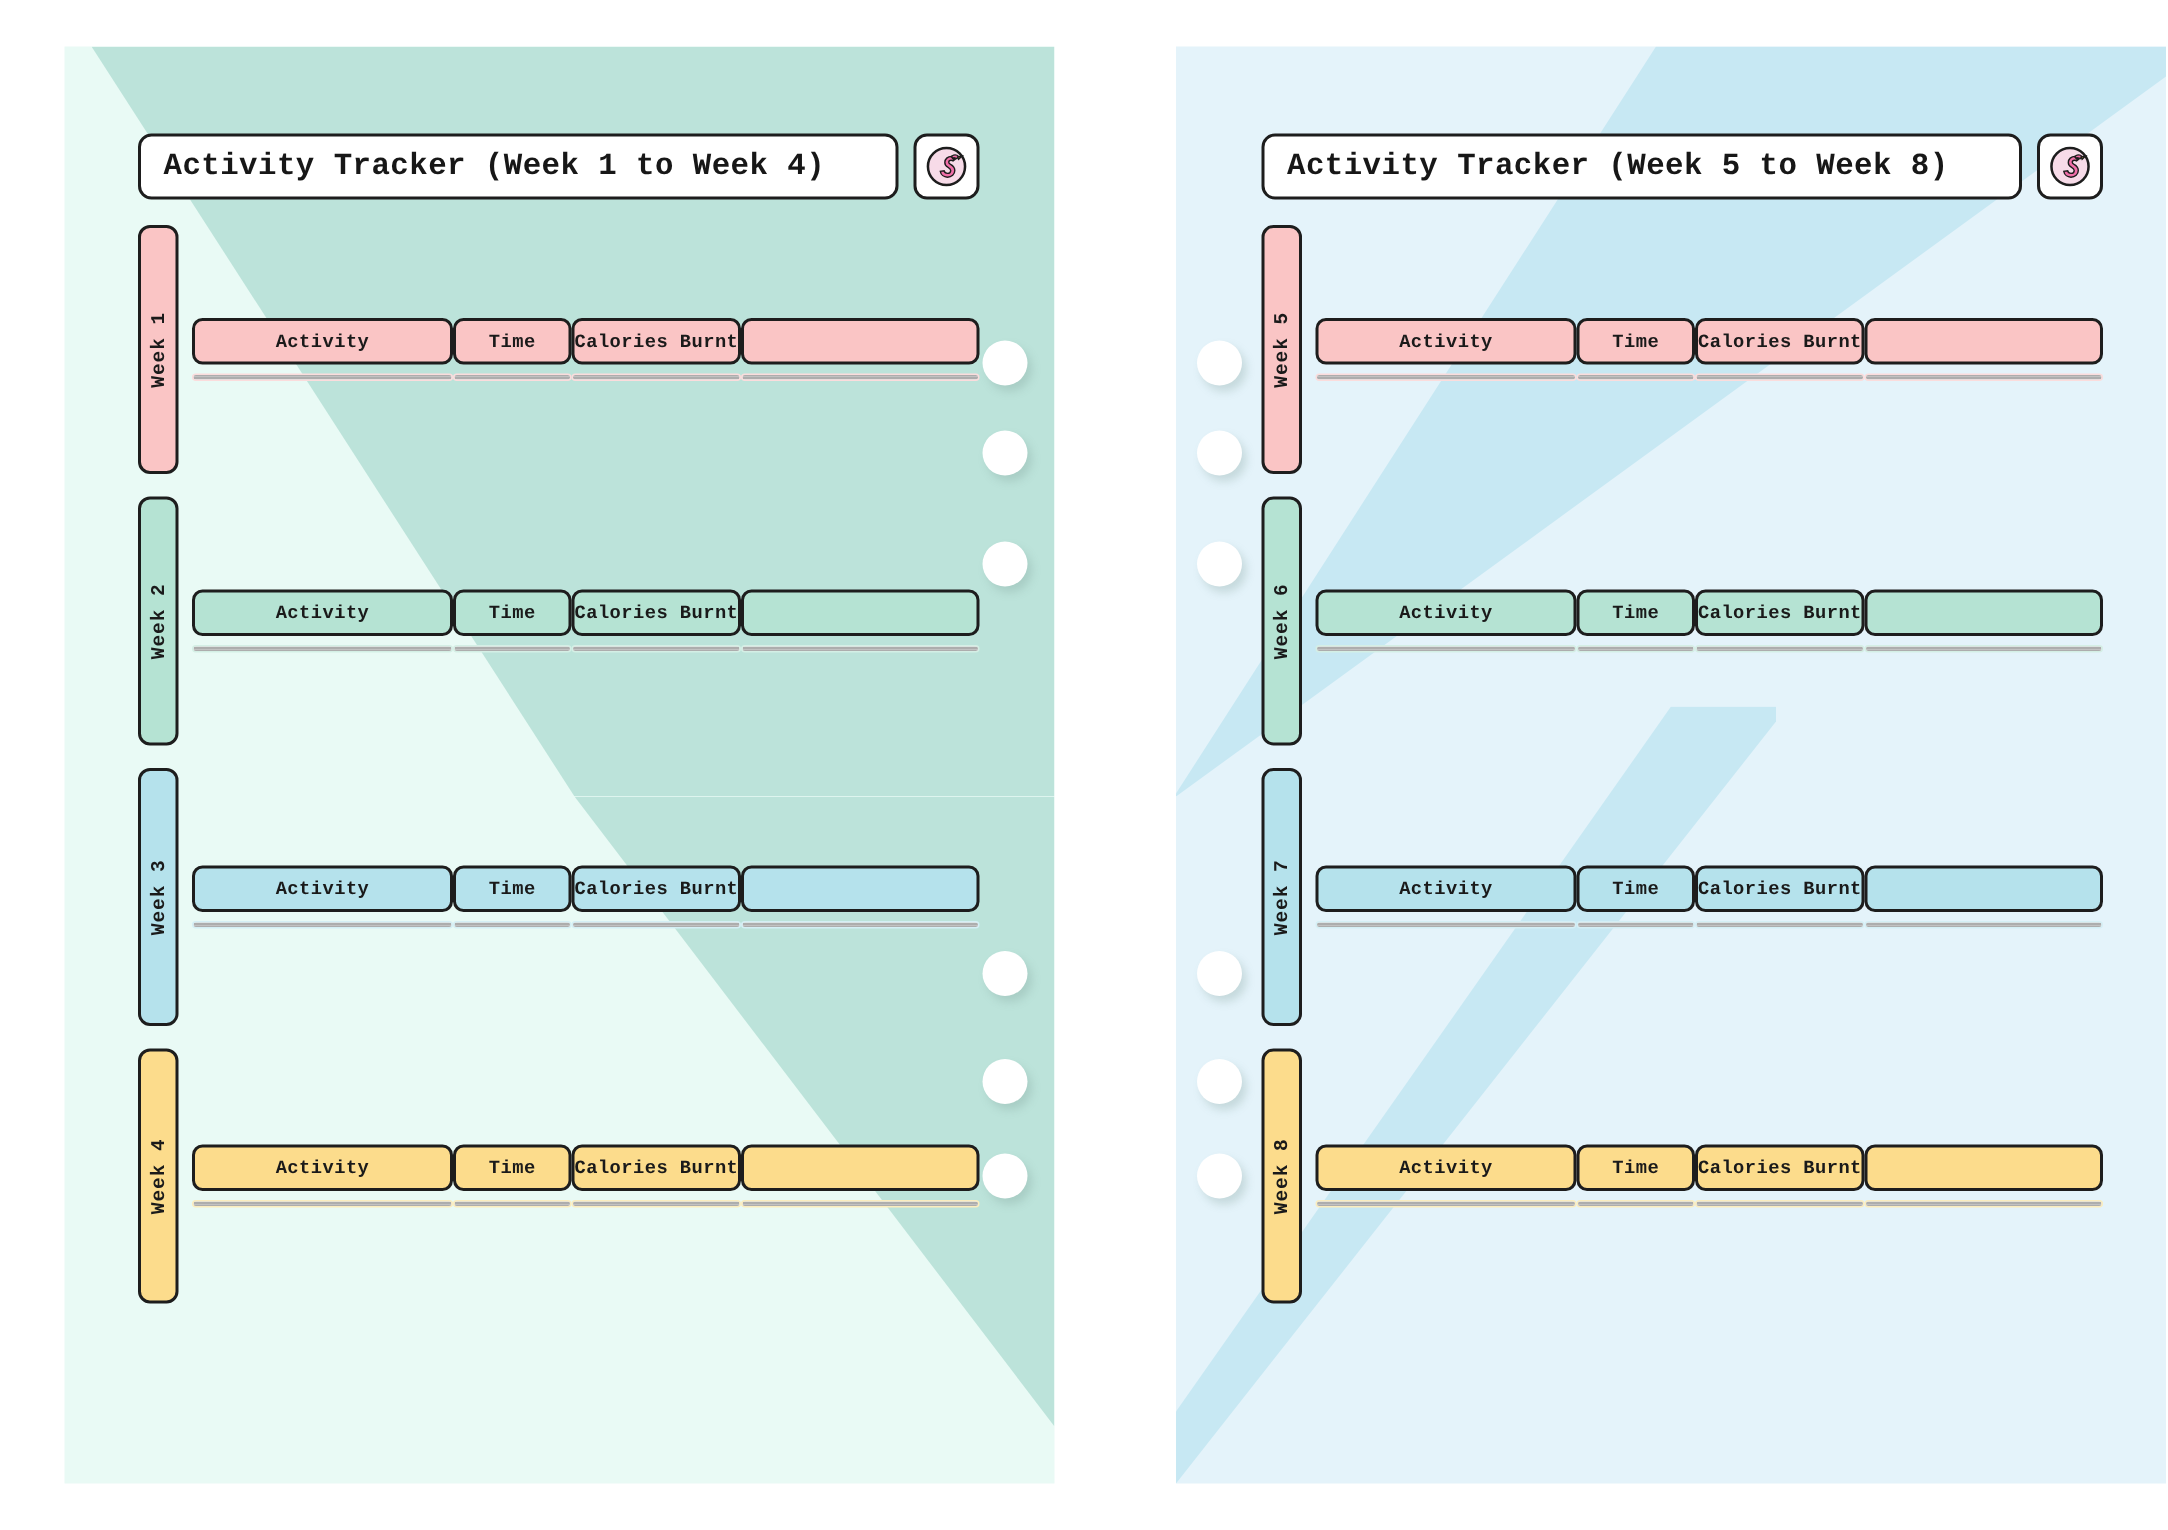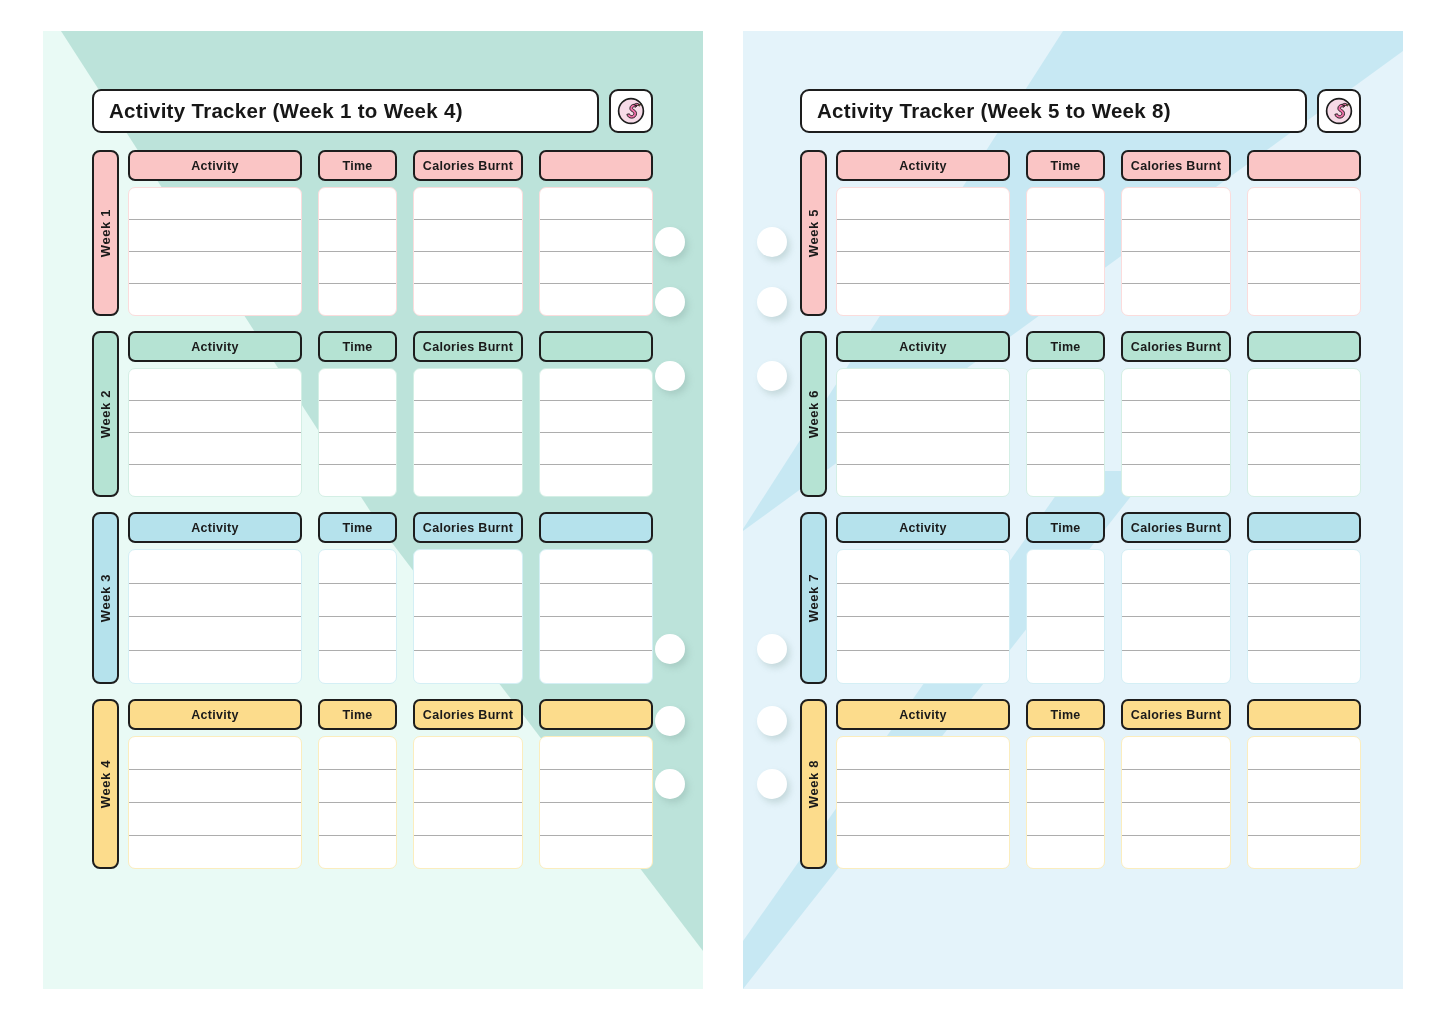--- a/index.html
+++ b/index.html
@@ -11,29 +11,30 @@
     font-family: "Liberation Sans", sans-serif;
     overflow: hidden;
   }
 
   .spread {
     position: relative;
     width: 1445px;
     height: 1020px;
     display: flex;
     background: #ffffff;
+    font-family: Liberation Mono, monospace;
   }
 
   
   .page {
     position: relative;
     overflow: hidden;
   }
   .page.left  { position: absolute; left: 43px;  top: 31px; width: 660px; height: 958px; background: #e9faf5; }
-  .page.right { position: absolute; left: 743px; top: 31px; width: 660px; height: 958px; background: #e4f3fa; }
+  .page.right { position: absolute; left: 784px; top: 31px; width: 660px; height: 958px; background: #e4f3fa; }
 
   
   .band {
     position: absolute;
     inset: 0;
     pointer-events: none;
   }
   .page.left .band .tri-fill {
     position: absolute;
     left: 0; top: 0;
@@ -135,21 +136,22 @@
     font-size: 13px;
     font-weight: bold;
     color: #1a1a1a;
     letter-spacing: 0.6px;
     white-space: nowrap;
   }
 
   .grid {
     flex: 1;
     display: flex;
-    gap: 16px;
+    gap: 0;
+    align-items: center;
   }
   .col { display: flex; flex-direction: column; }
   .col.c-activity { flex: 0 0 174px; }
   .col.c-time     { flex: 0 0 79px; }
   .col.c-cal      { flex: 0 0 110px; border-radius: 16px; }
   .col.c-extra    { flex: 1; }
 
   .col-head {
     height: 31px;
     border: 2.2px solid #1d1d1d;

